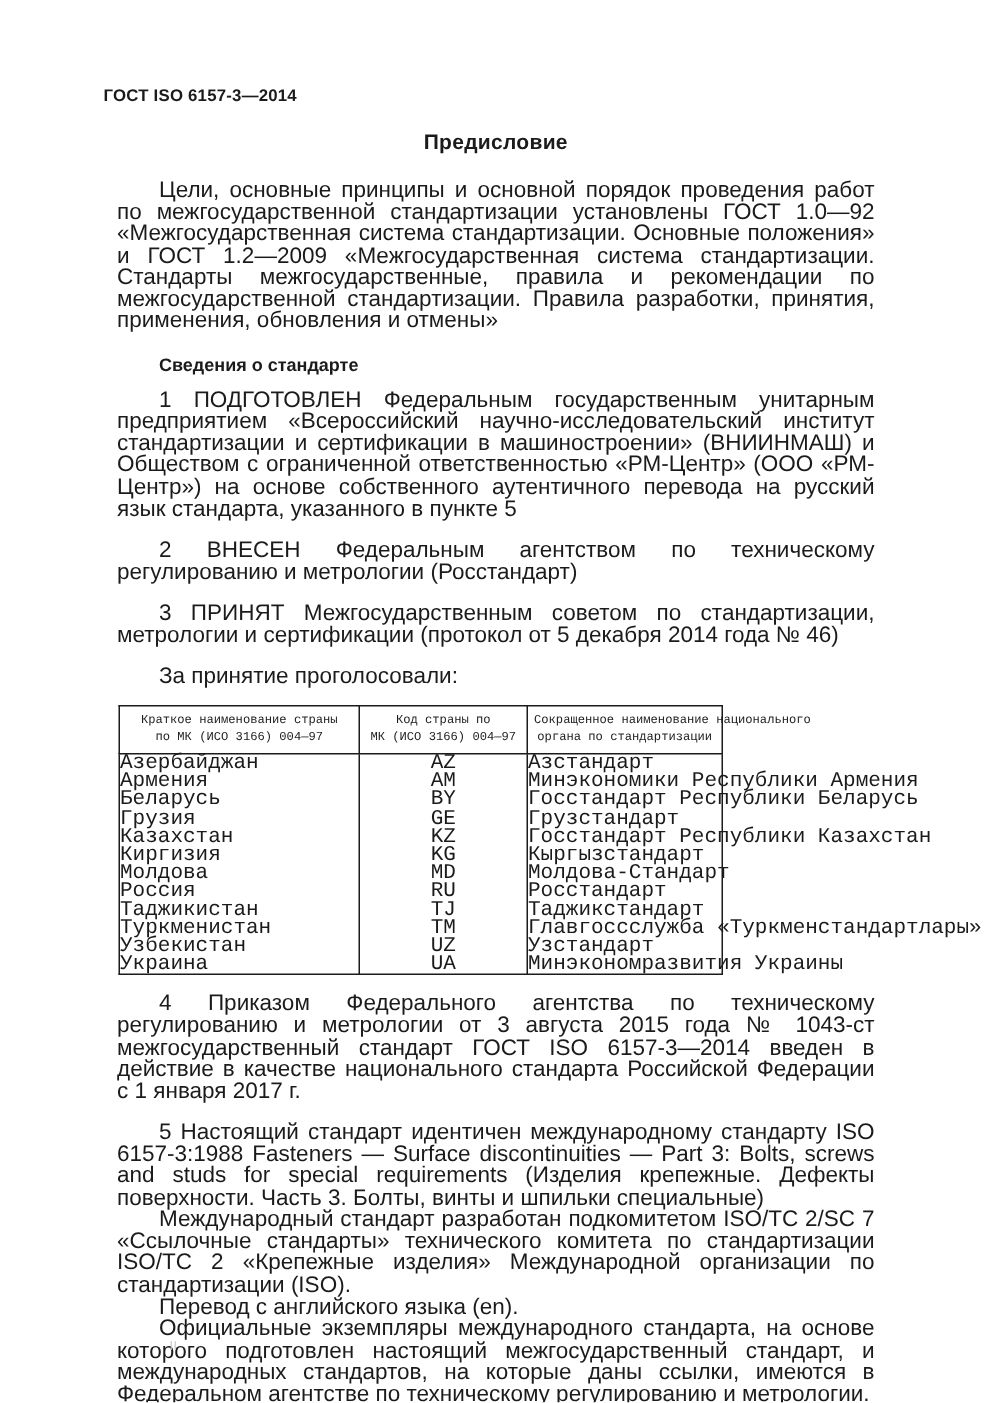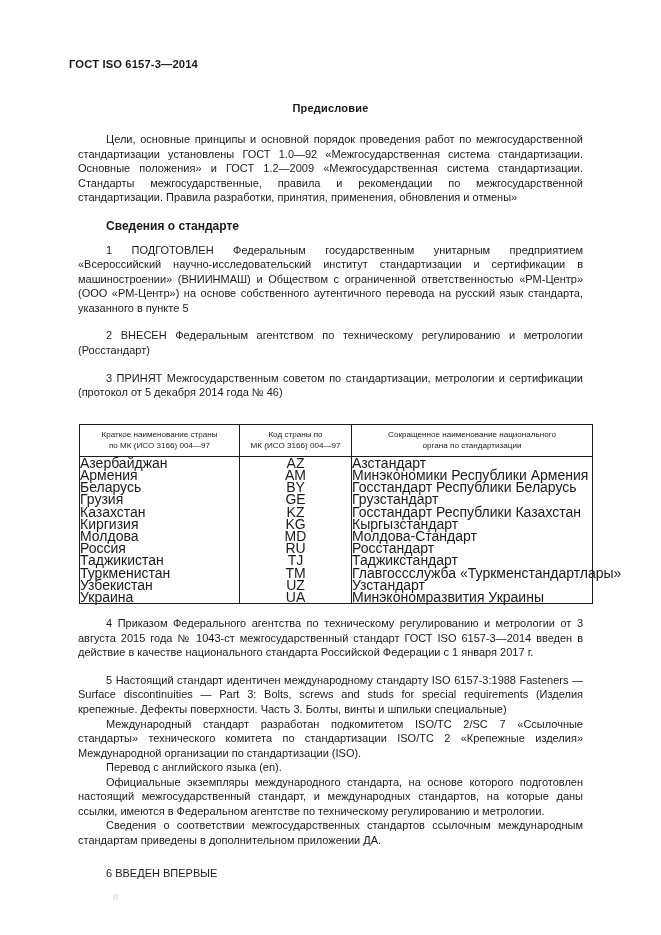--- a/index.html
+++ b/index.html
@@ -36,30 +36,30 @@
 
   
   .content {
     position: absolute;
     left: 78px;
     top: 86px;
     width: 505px;
   }
 
   h1.title {
-    margin: 16px 0 18px 0;
-    font-size: 11px;
+    margin: 0 0 18px 0;
+    font-size: 14px;
     font-weight: bold;
     text-align: center;
     letter-spacing: 0.2px;
   }
 
   p.para {
     margin: 0 0 8px 0;
-    font-size: 11px;
+    font-size: 15px;
     line-height: 14.55px;
     text-align: justify;
     text-justify: inter-word;
     text-indent: 28px;
     hyphens: manual;
   }
   p.para.tight { margin-bottom: 0; }
 
   h2.subhead {
     margin: 14px 0 10px 0;
@@ -72,24 +72,25 @@
   .gap-sm { height: 5px; }
   .gap-lg { height: 14px; }
 
   
   .tbl-wrap {
     margin: 11px 0 12px 0;
     padding-left: 1px;
   }
   table.voters {
     border-collapse: collapse;
-    width: 514px;
+    width: 403px;
     table-layout: fixed;
     font-size: 8.1px;
     color: #1b1b1b;
+    font-family: Liberation Mono, monospace;
   }
   table.voters td, table.voters th {
     border: 1px solid #1b1b1b;
     padding: 0;
     vertical-align: top;
   }
   table.voters thead th {
     font-weight: normal;
     text-align: center;
     line-height: 11.6px;
@@ -145,20 +146,21 @@
     <div class="gap-sm"></div>
 
     <p class="para">2 ВНЕСЕН Федеральным агентством по техническому регулированию и метрологии (Росстандарт)</p>
 
     <div class="gap-sm"></div>
 
     <p class="para">3 ПРИНЯТ Межгосударственным советом по стандартизации, метрологии и сертификации (про­токол от 5 декабря 2014 года № 46)</p>
 
     <div class="gap-sm"></div>
 
+    <p class="para">За принятие проголосовали:</p>
 
     <div class="tbl-wrap">
       <table class="voters">
         <thead>
           <tr>
             <th style="width:160px">
               <span class="hline">Краткое наименование страны</span>
               <span class="hline">по МК (ИСО 3166) 004—97</span>
             </th>
             <th style="width:112px">

